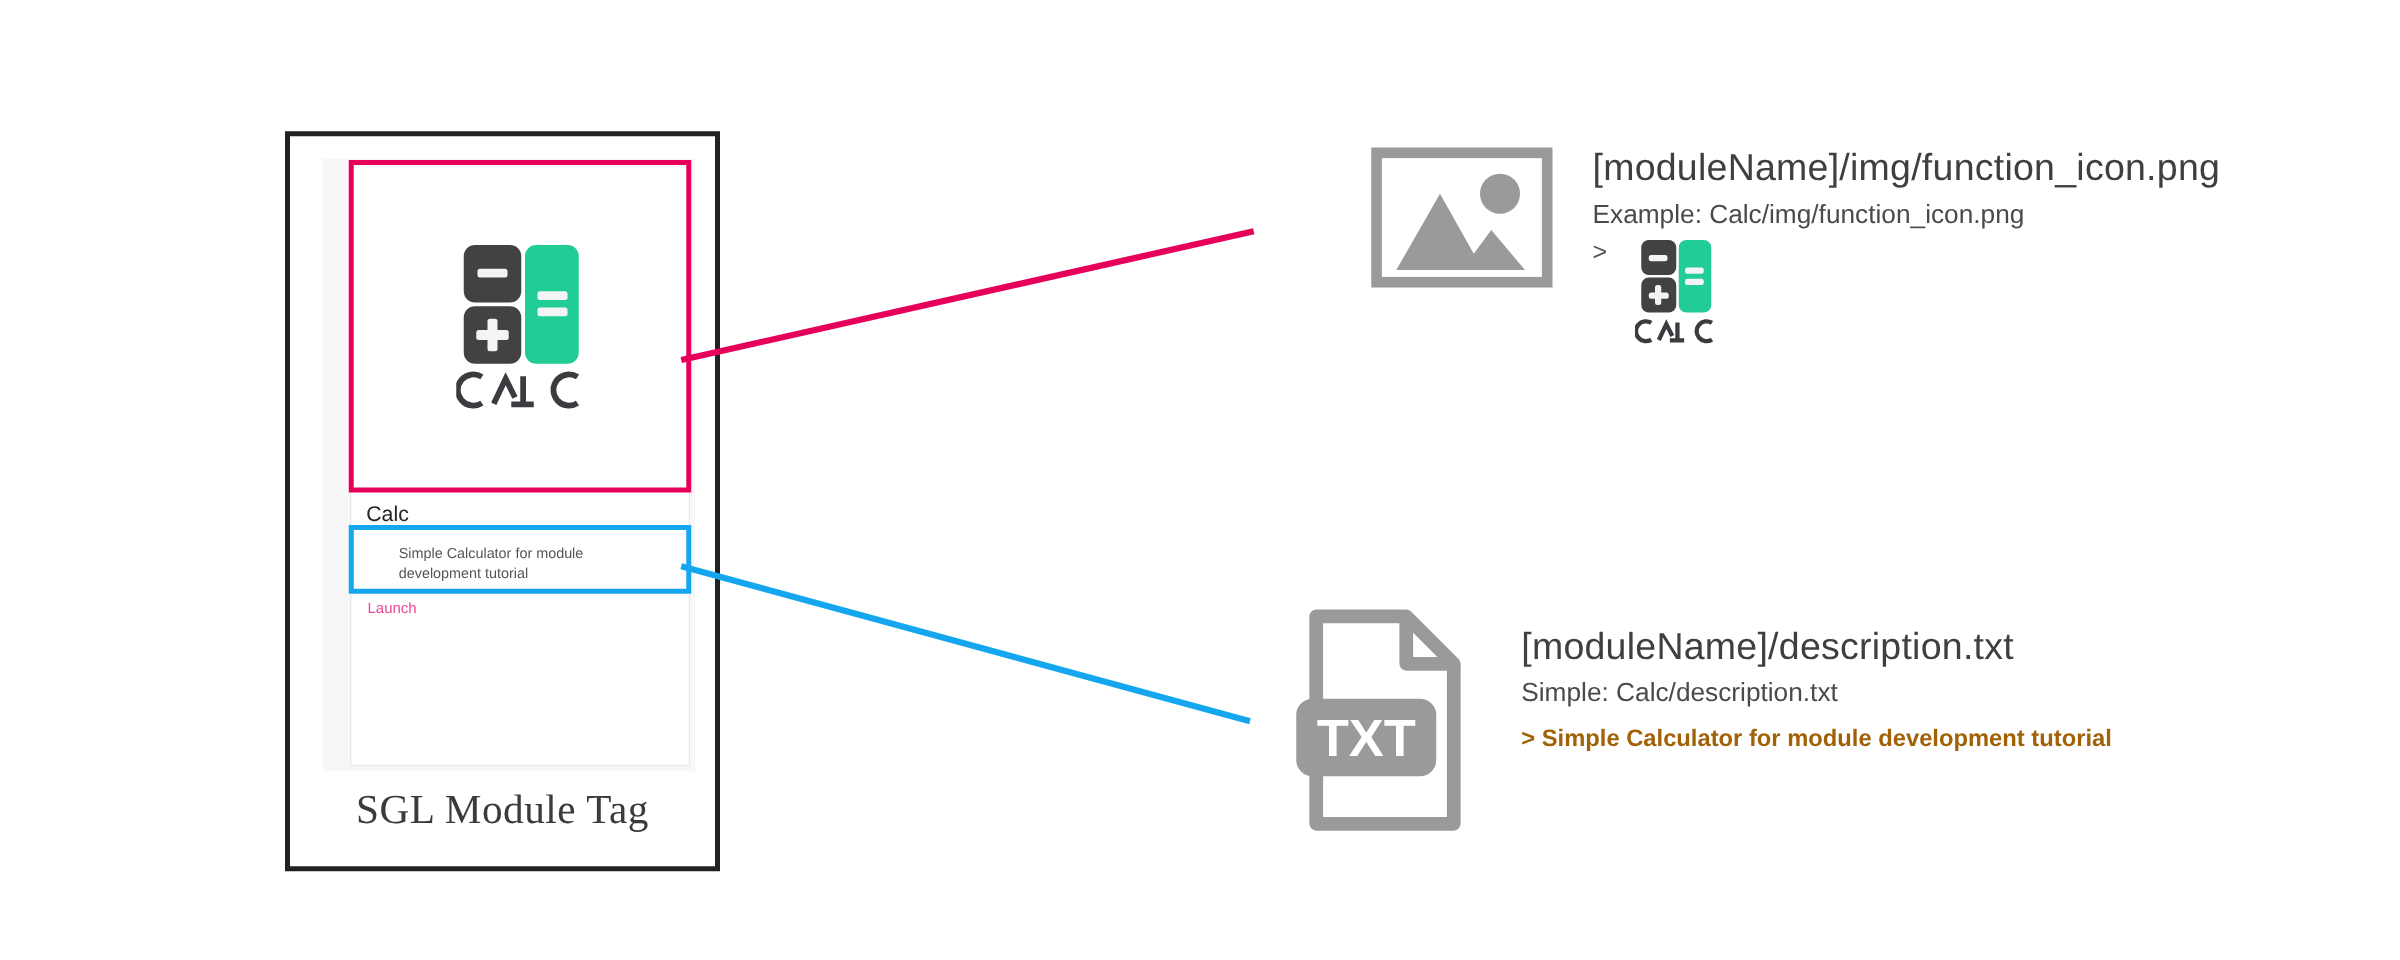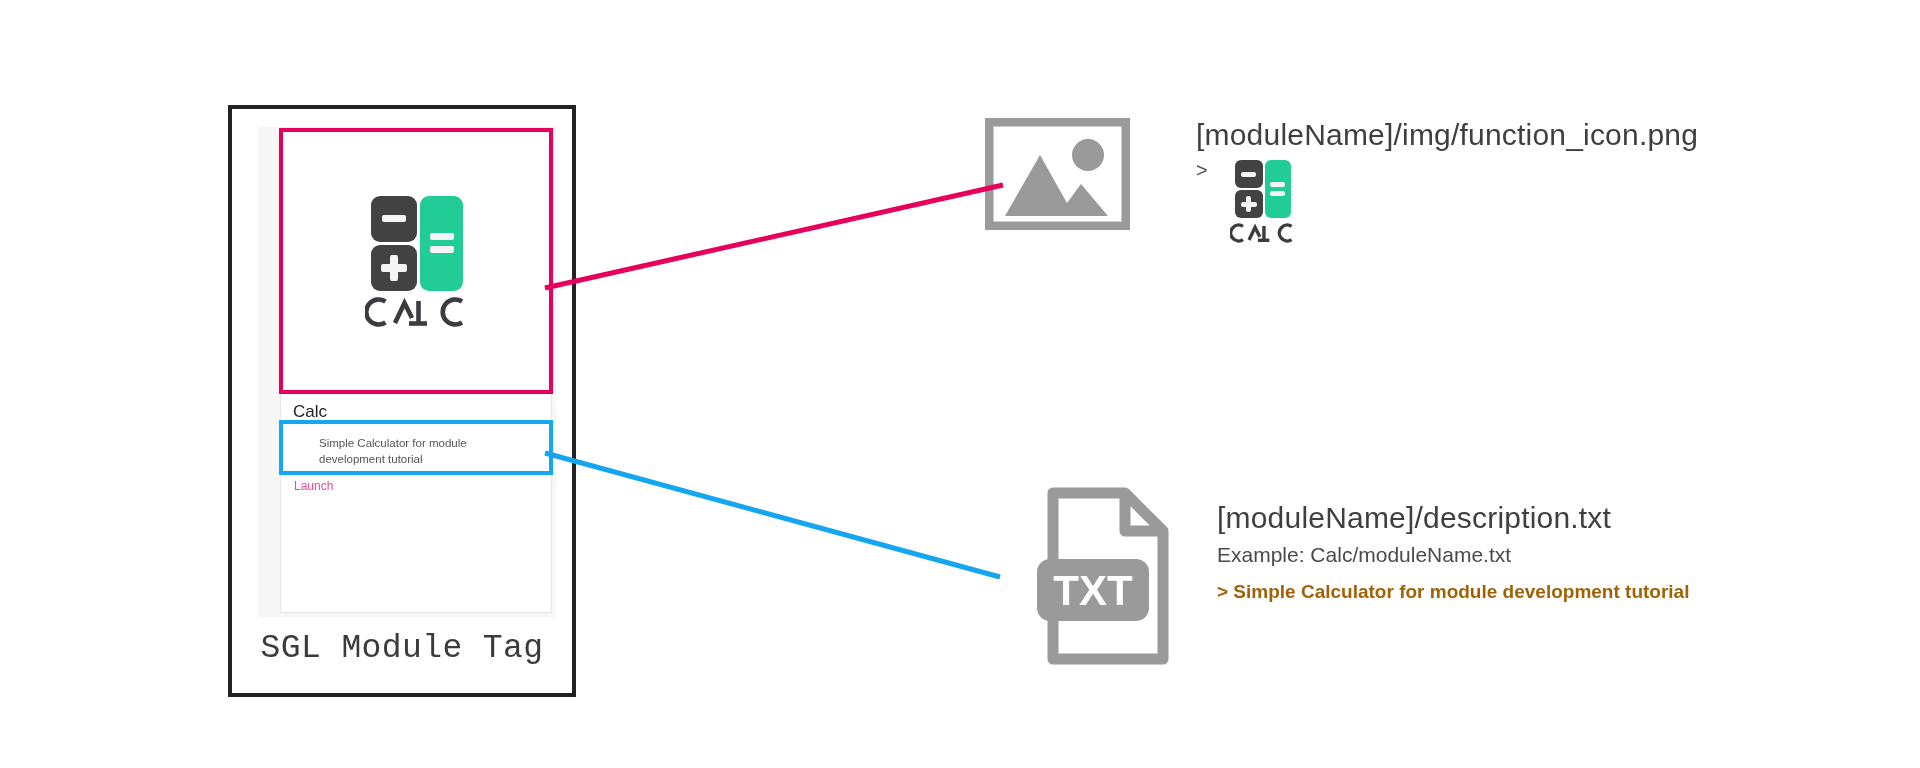--- a/index.html
+++ b/index.html
@@ -41,21 +41,21 @@
 
   #module-tag-caption {
     position: absolute;
     left: 0;
     bottom: 26px;
     width: 100%;
     text-align: center;
     font-size: 33px;
     color: #3b3b3b;
     letter-spacing: 0.4px;
-    font-family: Liberation Mono, monospace;
+    font-family: Liberation Serif, serif;
   }
 
   
   #module-card-backdrop {
     position: absolute;
     left: 26px;
     top: 18px;
     width: 298px;
     height: 490px;
     background: #f7f7f7;
@@ -187,21 +187,21 @@
     color: #ec4899;
     text-decoration: none;
   }
 
   
   .info-block {
     position: absolute;
     display: flex;
     align-items: flex-start;
   }
-  #info-block-image { left: 985px; top: 118px; gap: 34px; }
+  #info-block-image { left: 1097px; top: 118px; }
   #info-block-text  { left: 1035px; top: 483px; }
 
   .info-icon {
     flex: 0 0 auto;
   }
   .info-body {
     margin-left: 0;
   }
   .info-title {
     font-size: 30px;
@@ -294,20 +294,21 @@
 <div class="info-block" id="info-block-image">
   <div class="info-icon" style="margin-right:32px;">
     <svg width="145" height="112" viewBox="0 0 145 112">
       <rect x="3" y="3" width="139" height="106" fill="none" stroke="#9a9a9a" stroke-width="11"></rect>
       <circle cx="103" cy="37" r="16" fill="#9a9a9a"></circle>
       <path d="M20 98 L55 37 L82 85 L96 66 L123 98 Z" fill="#9a9a9a"></path>
     </svg>
   </div>
   <div class="info-body">
     <div class="info-title">[moduleName]/img/function_icon.png</div>
+    <div class="info-example">Example: Calc/img/function_icon.png</div>
     <div class="info-preview-row">
       <span class="info-chevron">&gt;</span>
       <div class="calc-logo">
         <div class="calc-keys">
           <div class="calc-col-left">
             <div class="calc-key" style="width:28px;height:28px;margin-bottom:2px;border-radius:6px;">
               <div class="bar" style="width:15px;height:5px;"></div>
             </div>
             <div class="calc-key" style="width:28px;height:28px;border-radius:6px;">
               <div class="bar" style="width:16px;height:5px;"></div>
@@ -337,16 +338,16 @@
   <div class="info-icon" style="margin-right:36px;">
     <svg width="146" height="186" viewBox="0 0 146 186">
       <path d="M18 10 h72 l38 38 v128 h-110 z" fill="none" stroke="#9a9a9a" stroke-width="11" stroke-linejoin="round"></path>
       <path d="M90 10 v38 h38" fill="none" stroke="#9a9a9a" stroke-width="11" stroke-linejoin="round"></path>
       <rect x="2" y="76" width="112" height="62" rx="13" fill="#9a9a9a"></rect>
       <text x="58" y="122" text-anchor="middle" font-family="Liberation Sans, sans-serif" font-size="42" font-weight="bold" fill="#ffffff">TXT</text>
     </svg>
   </div>
   <div class="info-body" style="margin-top:18px;">
     <div class="info-title">[moduleName]/description.txt</div>
-    <div class="info-example">Example: Calc/moduleName.txt</div>
+    <div class="info-example">Simple: Calc/description.txt</div>
     <div class="info-sample-text">&gt; Simple Calculator for module development tutorial</div>
   </div>
 </div>
 
 </body></html>

